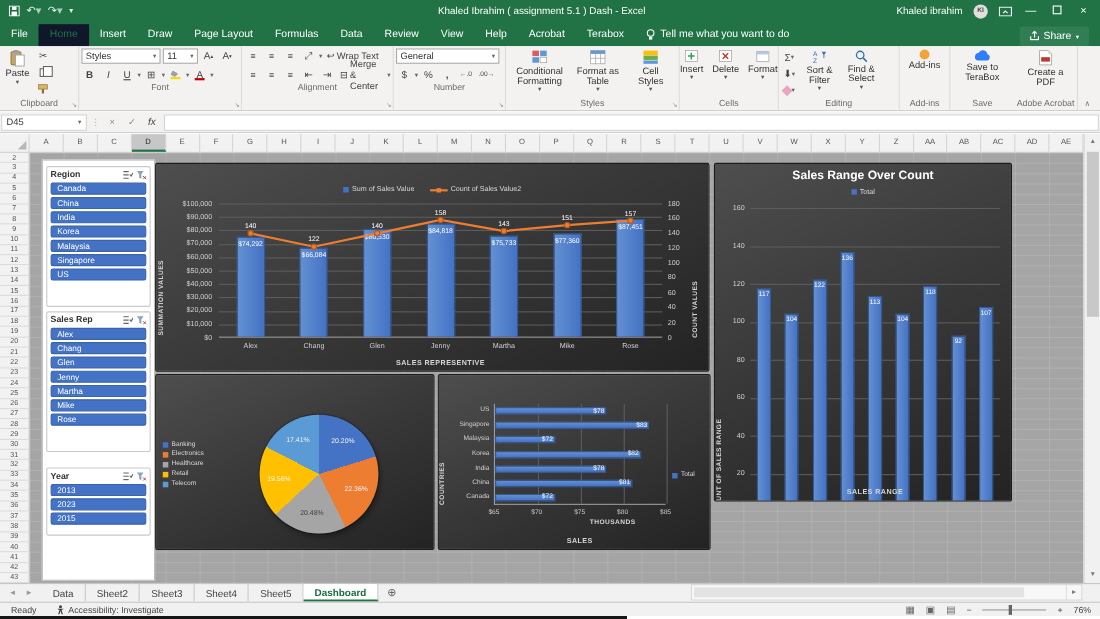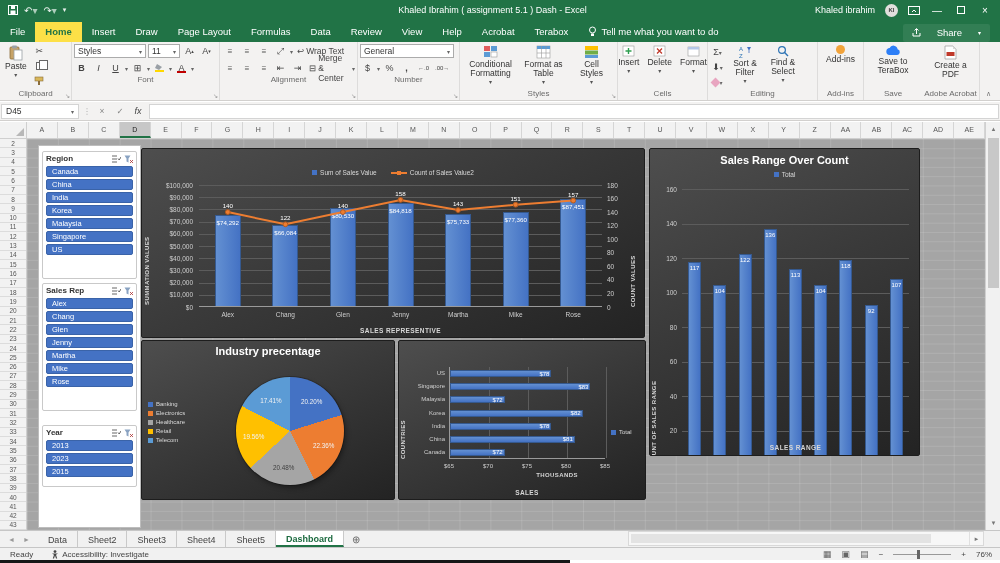--- a/index.html
+++ b/index.html
@@ -9,23 +9,23 @@
   .qat{display:flex;align-items:center;gap:6px;padding-left:8px;width:170px}
   .qat span{font-size:10px;opacity:.9}
   .tb-title{flex:1;text-align:center;font-size:9px;white-space:nowrap}
   .tb-right{display:flex;align-items:center;gap:10px;padding-right:8px}
   .avatar{width:13px;height:13px;border-radius:50%;background:#e1dfdd;color:#444;font-size:6px;display:flex;align-items:center;justify-content:center;font-weight:bold}
   .winbtn{font-size:10px;width:14px;text-align:center}
   .restore-ic{width:8px;height:8px;border:1px solid #fff;display:inline-block}
   
   .tabrow{position:absolute;left:0;top:20px;width:1000px;height:22px;background:#217346;display:flex;align-items:flex-end;color:#fff;font-size:9.5px}
   .rtab{padding:4px 10px 5px;white-space:nowrap}
-  .rtab.active{background:#fde047;color:#217346;font-weight:bold}
+  .rtab.active{background:#0f172a;color:#217346;font-weight:normal}
   .tellme{display:flex;align-items:center;gap:4px;padding:4px 10px 5px}
-  .share-btn{margin-left:auto;margin-right:10px;display:flex;align-items:center;gap:16px;padding:3px 9px 4px;background:rgba(255,255,255,.08);border-radius:2px;font-size:9.5px}
+  .share-btn{margin-left:auto;margin-right:10px;display:flex;align-items:center;gap:4px;padding:3px 9px 4px;background:rgba(255,255,255,.08);border-radius:2px;font-size:9.5px}
   
   .ribbon{position:absolute;left:0;top:42px;width:1000px;height:59px;background:#f3f2f1;border-bottom:1px solid #d2d0ce;display:flex}
   .rgroup{position:relative;border-right:1px solid #dddcdb;display:flex;flex-direction:column;padding:2px 2px 0}
   .rg-body{flex:1;display:flex;align-items:flex-start;gap:2px}
   .rg-label{font-size:8px;color:#6a6a6a;text-align:center;height:11px}
   .dlg{position:absolute;right:1px;bottom:1px;font-size:6px;color:#888}
   .bbtn{display:flex;flex-direction:column;align-items:center;font-size:8.5px;color:#333;padding:1px 3px;gap:1px;text-align:center;line-height:1.05;height:100%;justify-content:flex-start}
   .bbtn .dd{font-size:6px;color:#555}
   .minicol{display:flex;flex-direction:column;gap:1px}
   .sbtn{min-width:15px;height:14px;display:flex;align-items:center;justify-content:center;font-size:9px;color:#444;padding:0 2px}
@@ -711,21 +711,20 @@
       <div class="catlabel" style="left: 104.7px; width: 31.2px; top: 320px; font-size: 5.5px;">401-500</div>
       <div class="catlabel" style="left: 129.9px; width: 31.2px; top: 320px; font-size: 5.5px;">501-600</div>
       <div class="catlabel" style="left: 155.1px; width: 31.2px; top: 320px; font-size: 5.5px;">601-700</div>
       <div class="catlabel" style="left: 180.3px; width: 31.2px; top: 320px; font-size: 5.5px;">701-800</div>
       <div class="catlabel" style="left: 205.6px; width: 31.2px; top: 320px; font-size: 5.5px;">801-900</div>
       <div class="catlabel" style="left: 230.8px; width: 31.2px; top: 320px; font-size: 5.5px;">901-1000</div>
       <div class="xtitle" style="left: 32px; width: 227px; bottom: 4px;">SALES RANGE</div>
       <div class="vlabel" style="left: 1px; top: 110px; height: 206px;">COUNT OF SALES RANGE</div>
     </div>
   <div class="chart-panel" id="chart-pie" style="left:114px;top:201px;width:254px;height:160px">
-      <div class="c-title" style="top: 4px;">Industry precentage</div>
       <div style="position: absolute; left: 6px; top: 60px; display: flex; flex-direction: column; gap: 3px;">
         <div class="leg-item" style="font-size: 6px;">
           <span class="swatch" style="background: rgb(68, 114, 196);"></span>
           <span>Banking</span>
         </div>
         <div class="leg-item" style="font-size: 6px;">
           <span class="swatch" style="background: rgb(237, 125, 49);"></span>
           <span>Electronics</span>
         </div>
         <div class="leg-item" style="font-size: 6px;">

